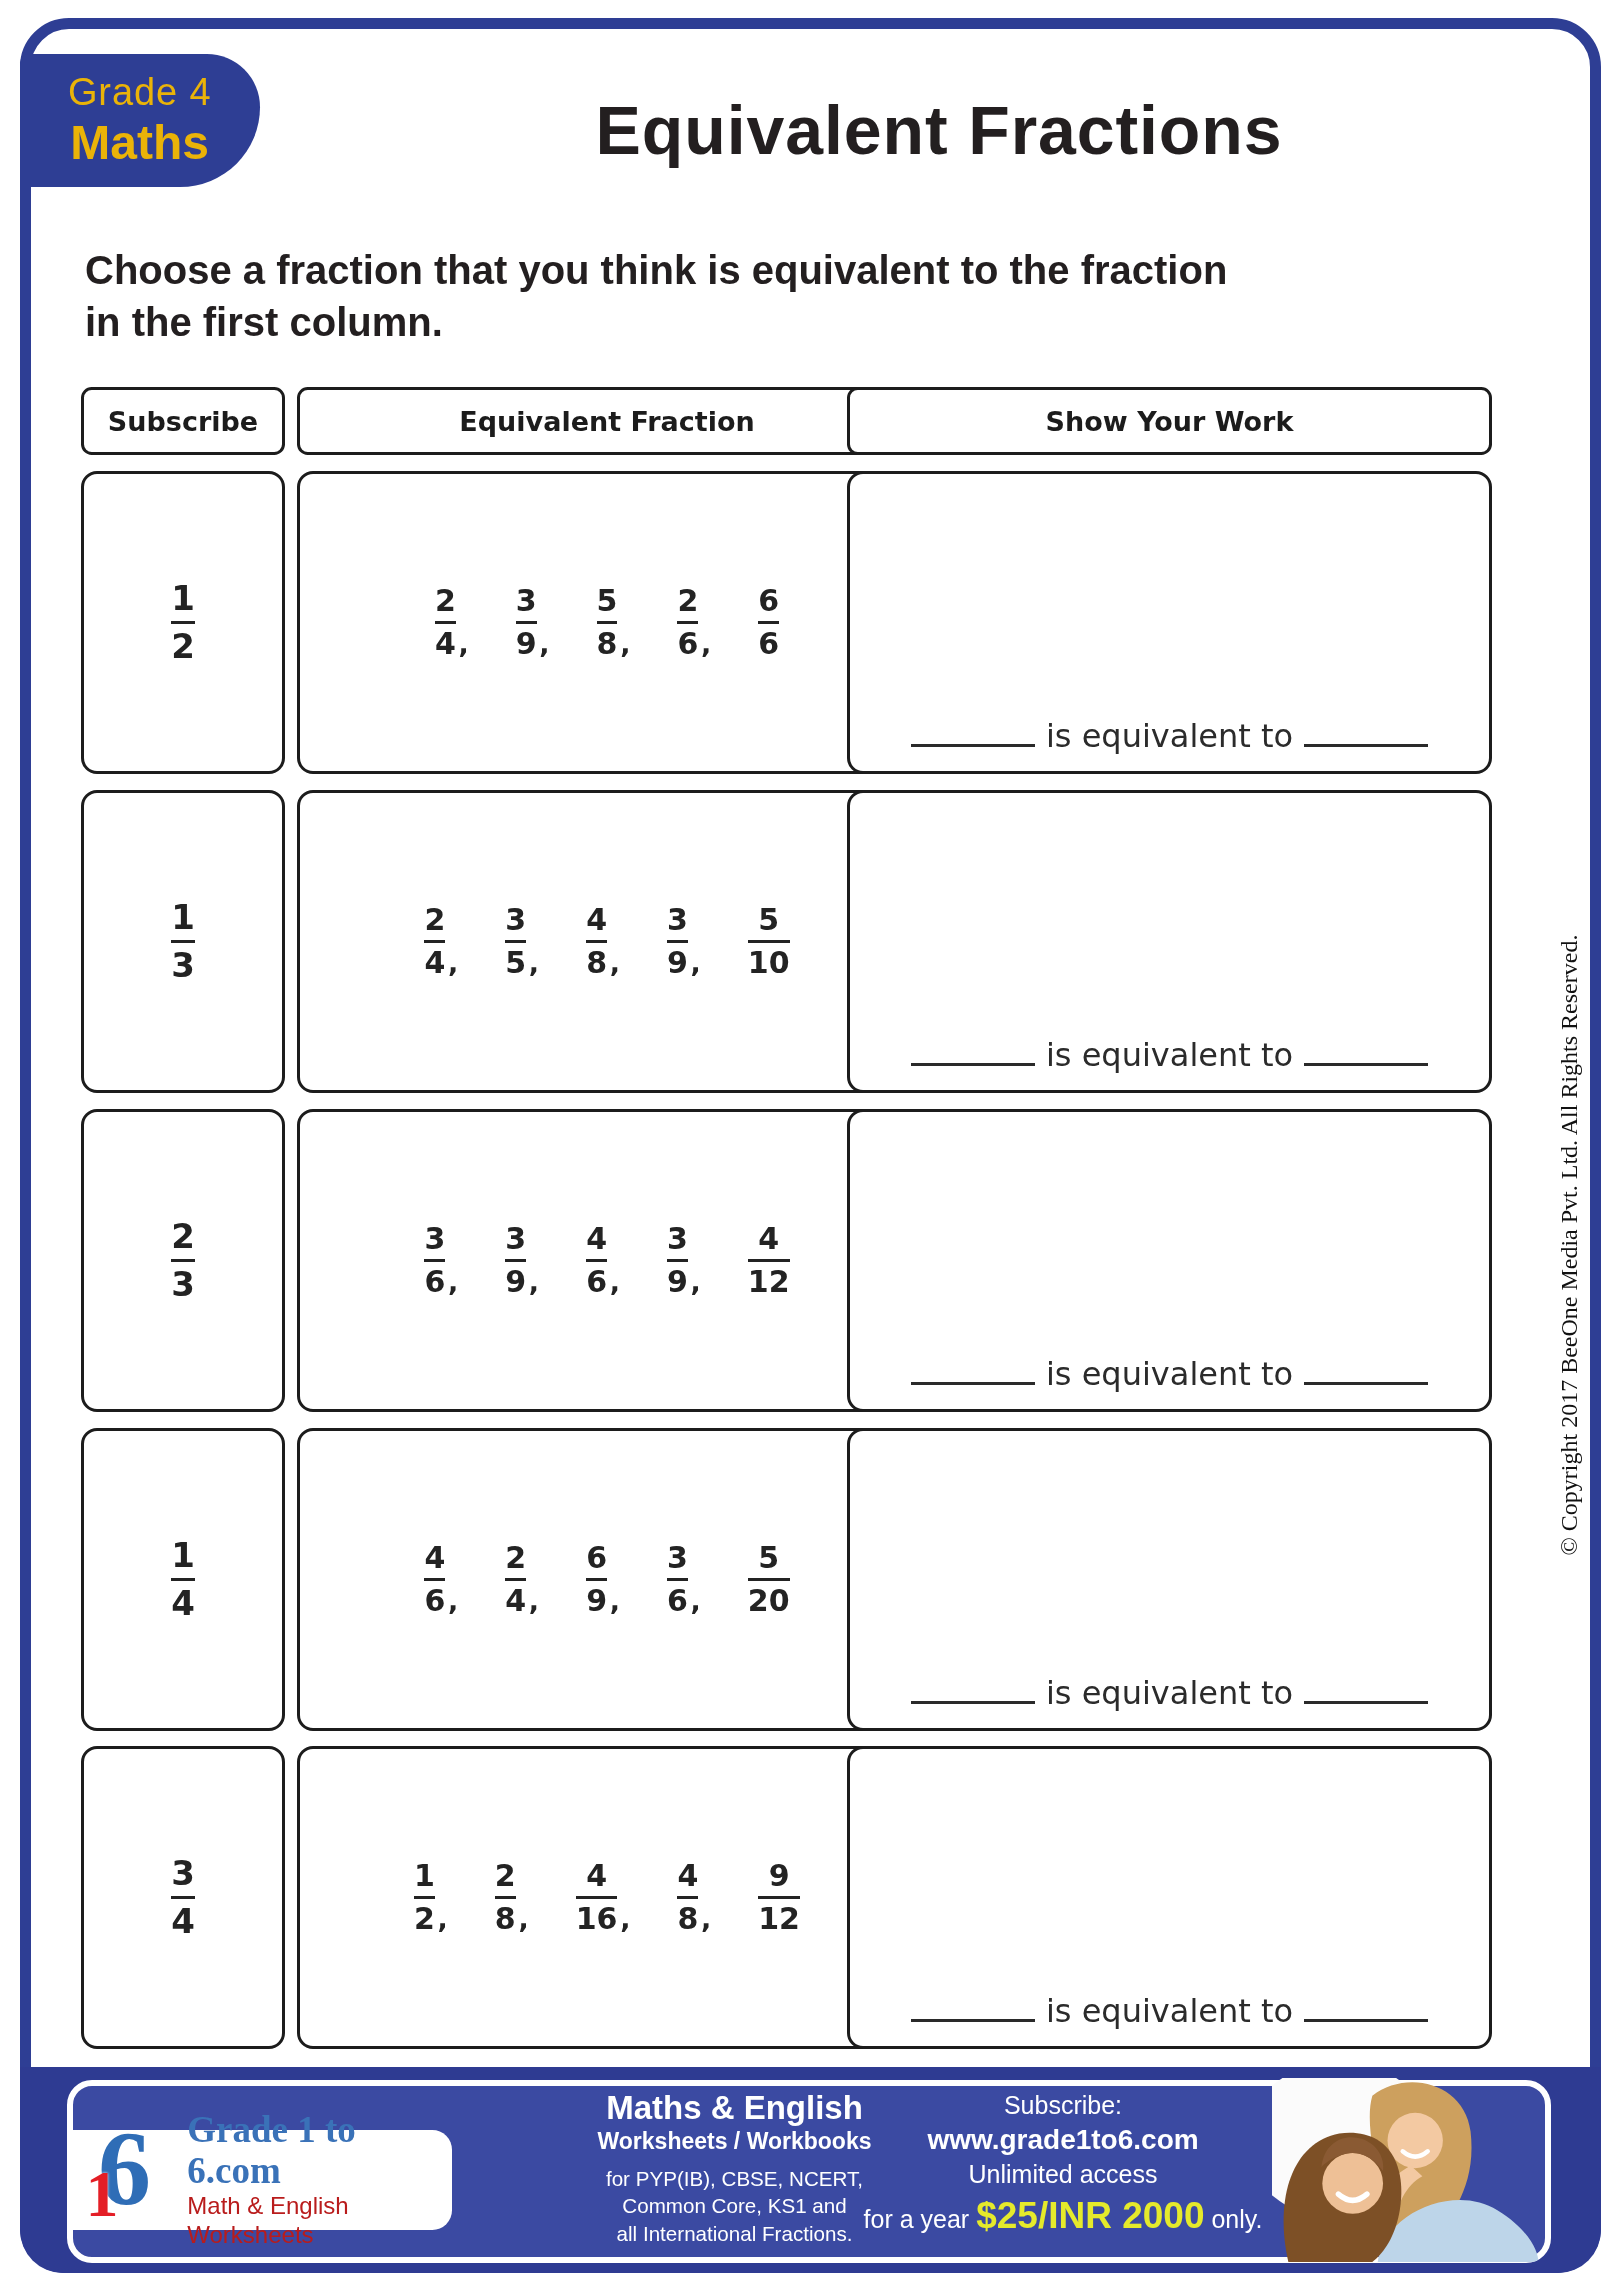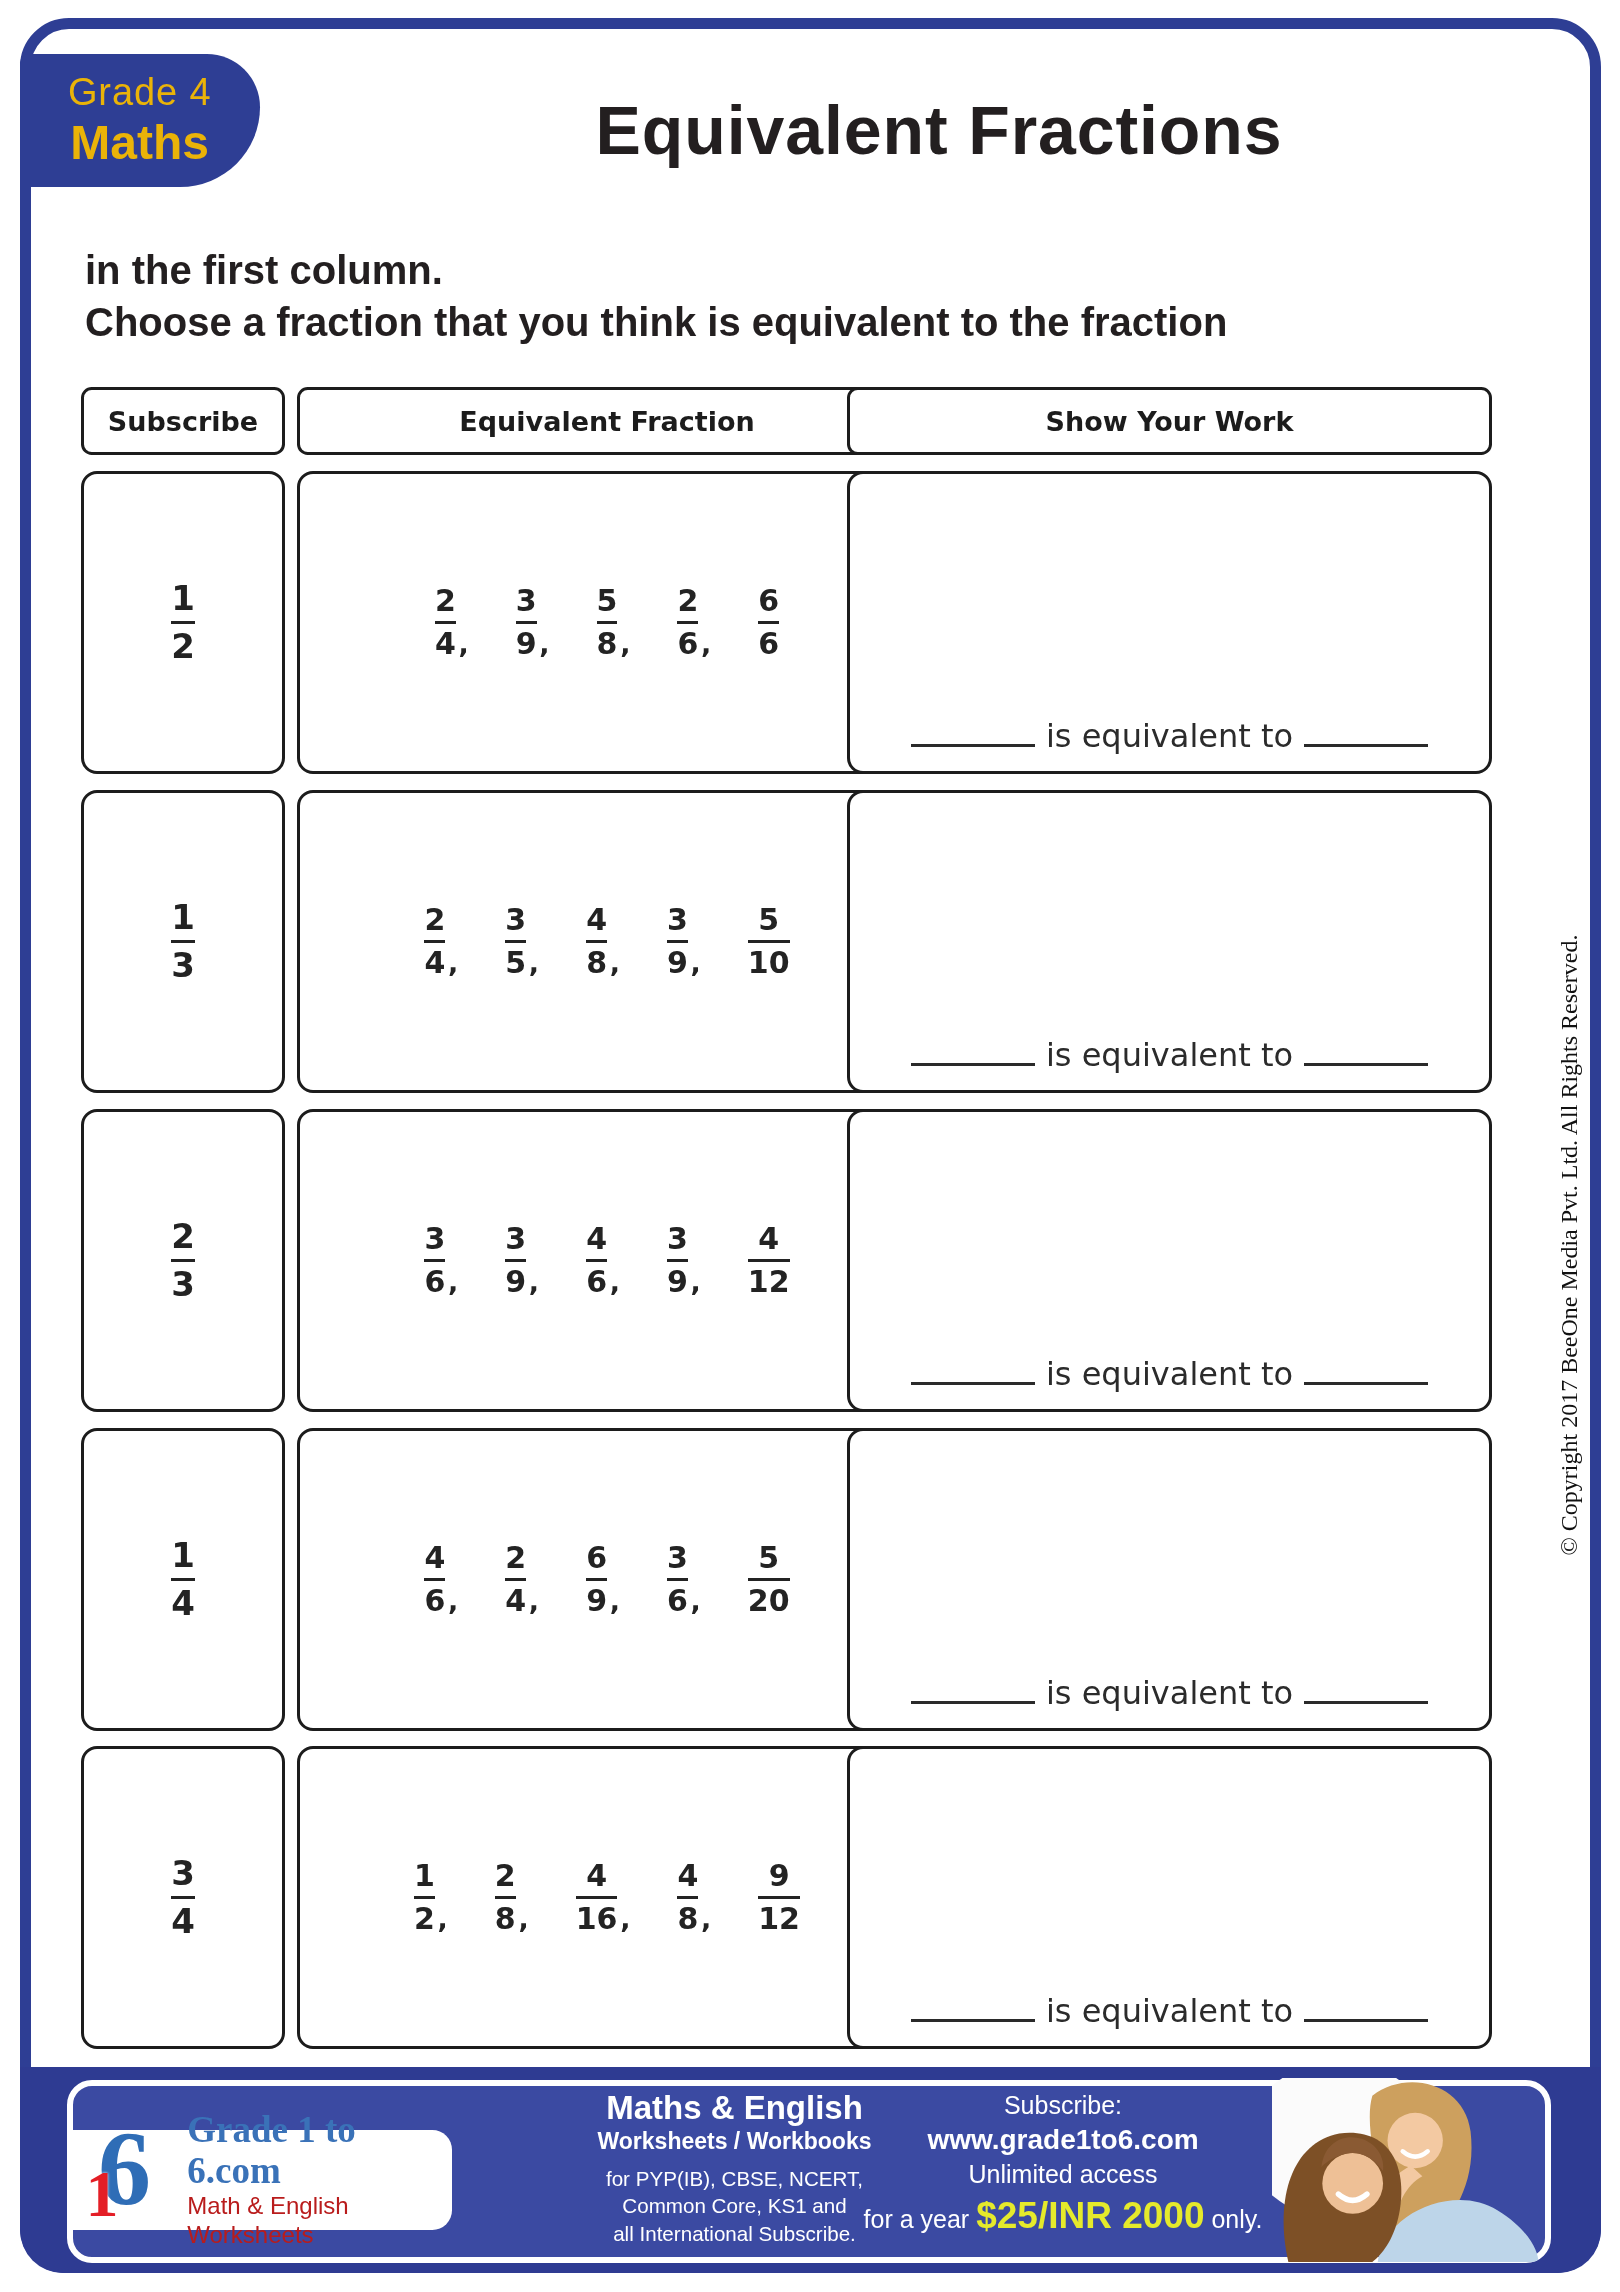--- a/index.html
+++ b/index.html
@@ -92,22 +92,22 @@
   <div class="page-border"></div>
 
   <div class="badge">
     <div class="g">Grade 4</div>
     <div class="m">Maths</div>
   </div>
 
   <div class="title">Equivalent Fractions</div>
 
   <div class="instructions">
+    <div>Choose a fraction that you think is equivalent to the fraction</div>
     <div>in the first column.</div>
-    <div>Choose a fraction that you think is equivalent to the fraction</div>
   </div>
 
   <div class="cell hdr c1" style="top:387px">Subscribe</div>
   <div class="cell hdr c2" style="top:387px">Equivalent Fraction</div>
   <div class="cell hdr c3" style="top:387px">Show Your Work</div>
 
   <div class="cell row-cell c1 frac-cell" style="top:471px">
     <span class="frac big">
         <span>1</span>
         <span class="bar"></span>
@@ -397,21 +397,21 @@
       <span class="logo-tag">Math &amp; English Worksheets</span>
     </span>
   </div>
 
   <div class="footer-center">
     <div class="fc1">Maths &amp; English</div>
     <div class="fc2">Worksheets / Workbooks</div>
     <div class="fc-small">
       <div>for PYP(IB), CBSE, NCERT,</div>
       <div>Common Core, KS1 and</div>
-      <div>all International Subscribe.</div>
+      <div>all International Fractions.</div>
     </div>
   </div>
 
   <div class="footer-right">
     <div class="fr1">Subscribe:</div>
     <div class="fr2">www.grade1to6.com</div>
     <div class="fr3">Unlimited access</div>
     <div class="fr4"><span>for a year </span><span class="price">$25/INR 2000</span><span> only.</span></div>
   </div>
 

